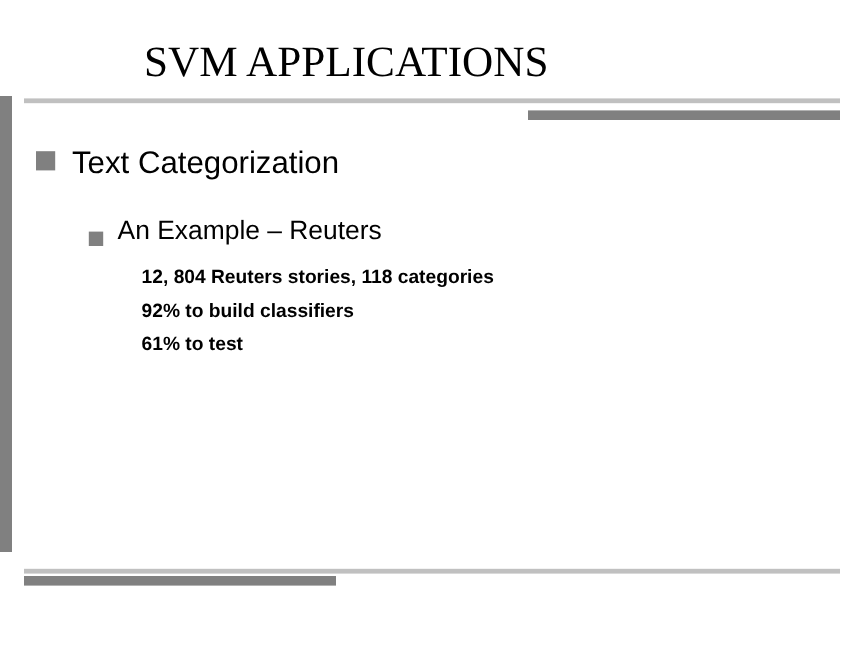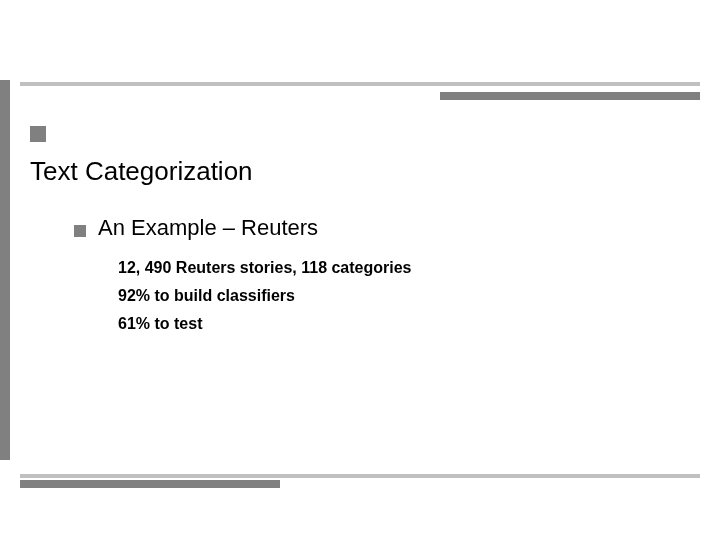--- a/index.html
+++ b/index.html
@@ -62,29 +62,28 @@
     position: absolute;
     left: 30px;
     top: 120px;
     width: 660px;
   }
   .b1 {
     display: flex;
     align-items: flex-start;
     gap: 14px;
     margin-bottom: 28px;
-    flex-direction: column;
   }
   .b1 .sq {
     width: 16px; height: 16px; background: #808080; flex: none; margin-top: 6px;
   }
   .b1 .txt { font-size: 26px; }
   .b2 {
     display: flex;
-    align-items: center;
+    align-items: flex-end;
     gap: 12px;
     margin-left: 44px;
     margin-bottom: 18px;
   }
   .b2 .sq {
     width: 12px; height: 12px; background: #808080; flex: none; margin-top: 6px;
   }
   .b2 .txt { font-size: 22px; }
   .b3 {
     margin-left: 88px;
@@ -92,32 +91,33 @@
     font-weight: 700;
     margin-bottom: 10px;
   }
 </style>
 </head>
 <body>
 
 <div class="slide">
   <div class="left-rail"></div>
 
+  <div class="title">SVM APPLICATIONS</div>
   <div class="title-underline-light"></div>
   <div class="title-underline-dark"></div>
 
   <div class="content">
     <div class="b1">
       <div class="sq"></div>
       <div class="txt">Text Categorization</div>
     </div>
     <div class="b2">
       <div class="sq"></div>
       <div class="txt">An Example – Reuters</div>
     </div>
-    <div class="b3">12, 490 Reuters stories, 118 categories</div>
+    <div class="b3">12, 804 Reuters stories, 118 categories</div>
     <div class="b3">92% to build classifiers</div>
     <div class="b3">61% to test</div>
   </div>
 
   <div class="bottom-bar"></div>
   <div class="bottom-tab"></div>
 </div>
 
 </body></html>

